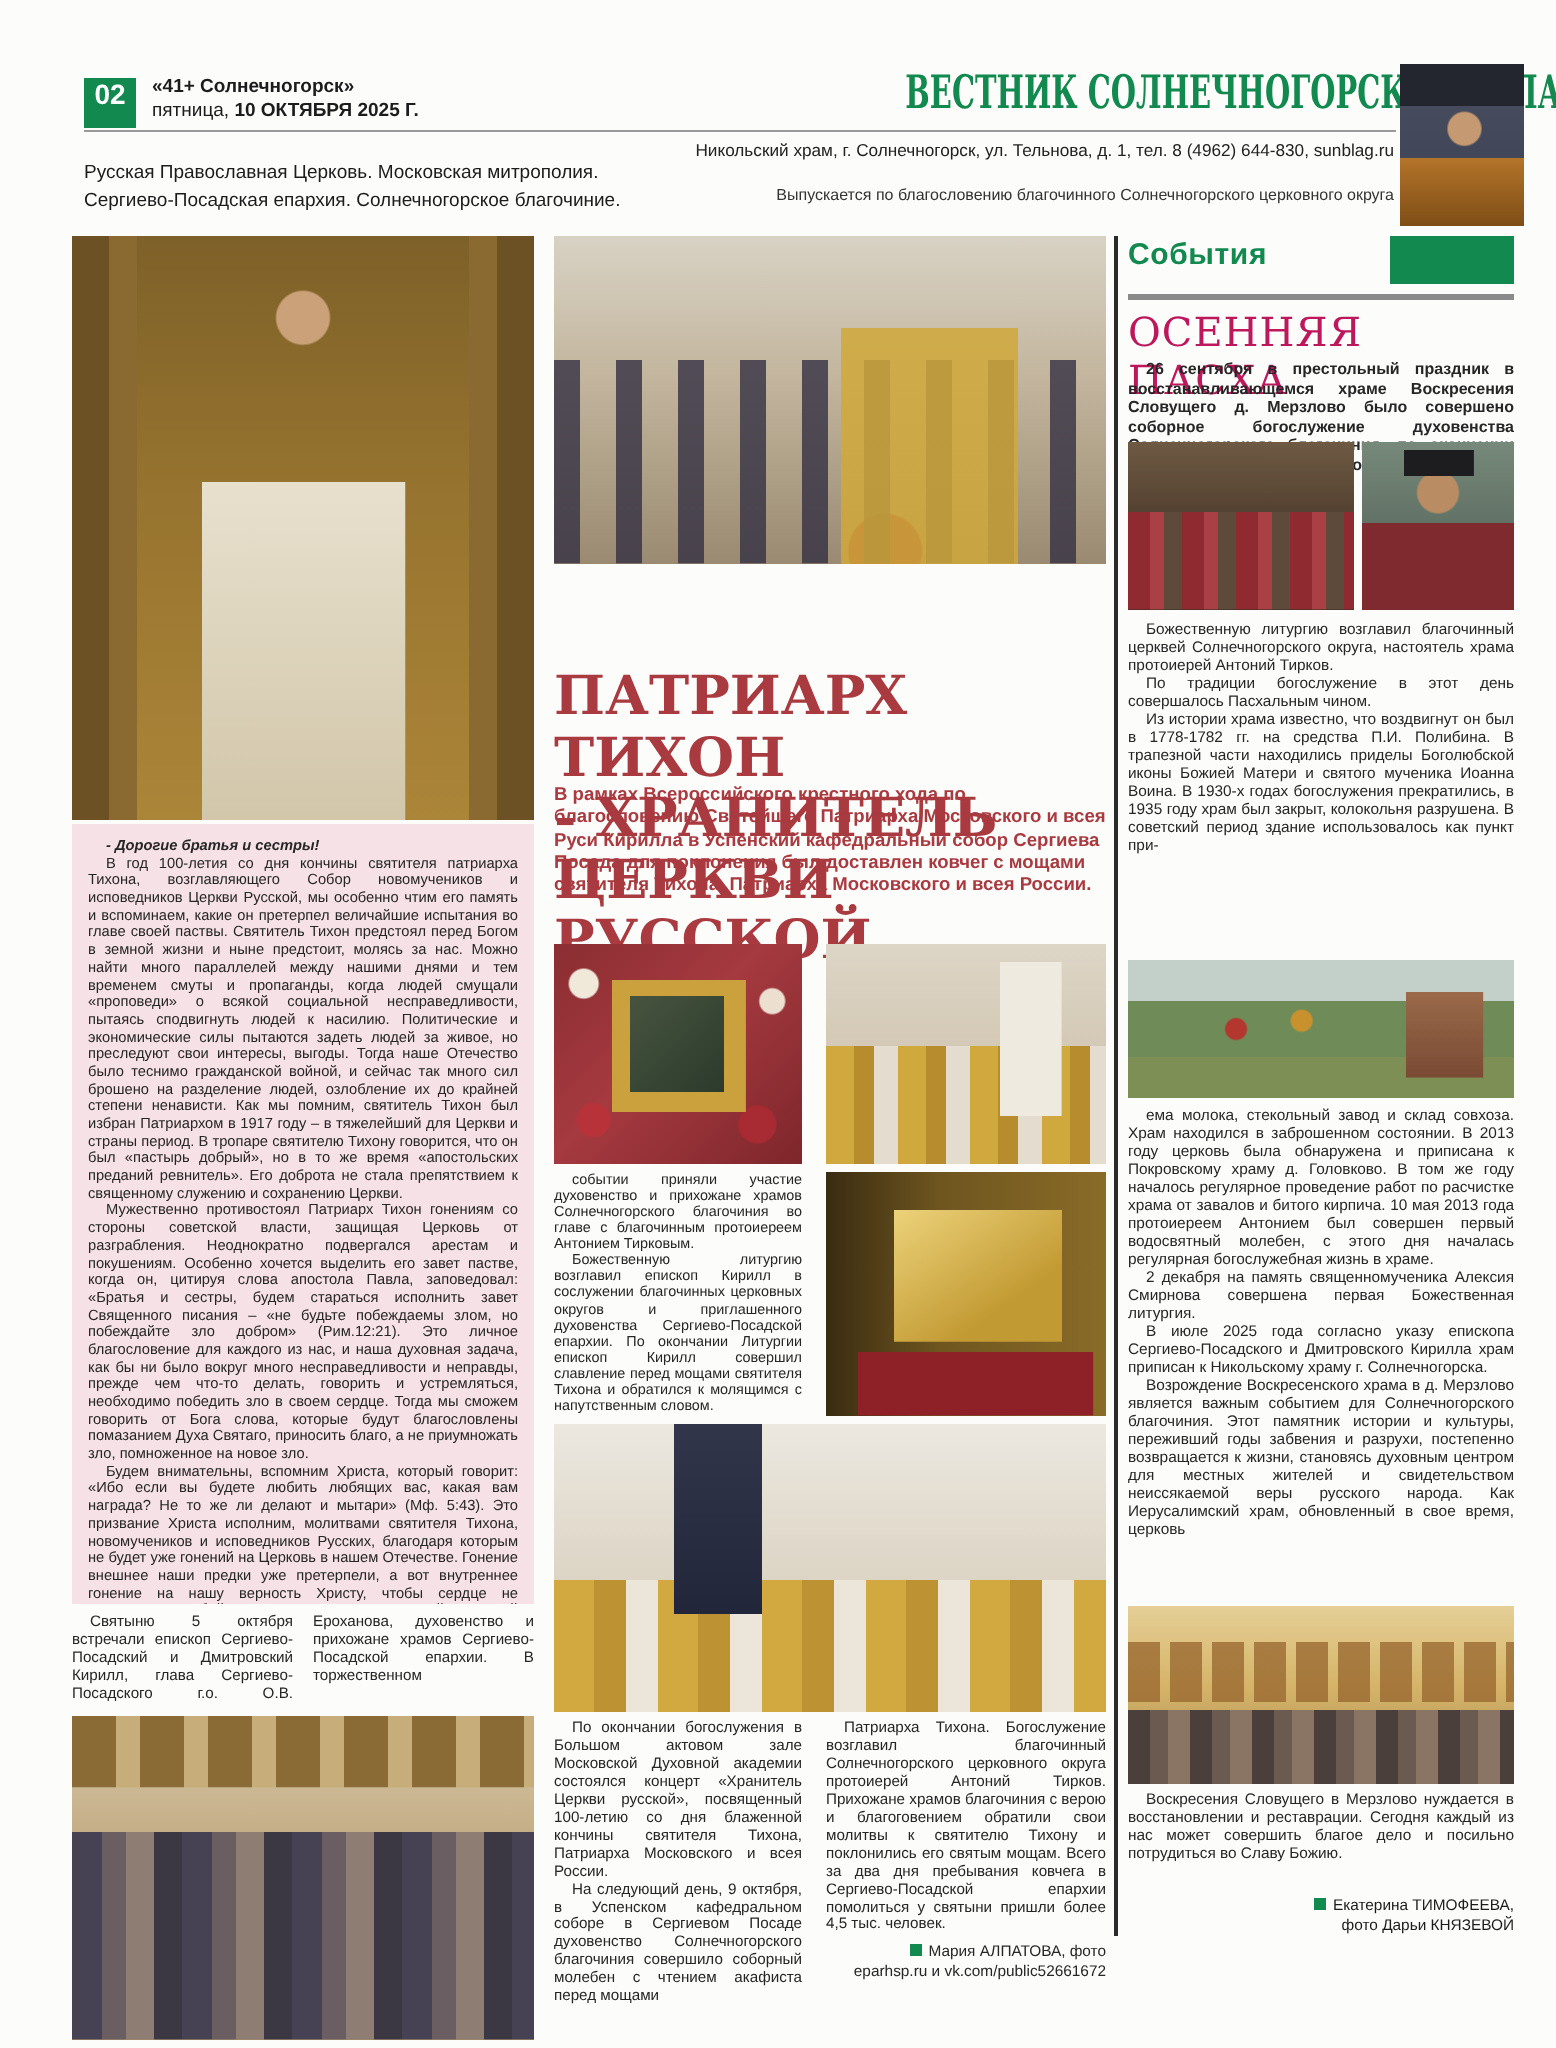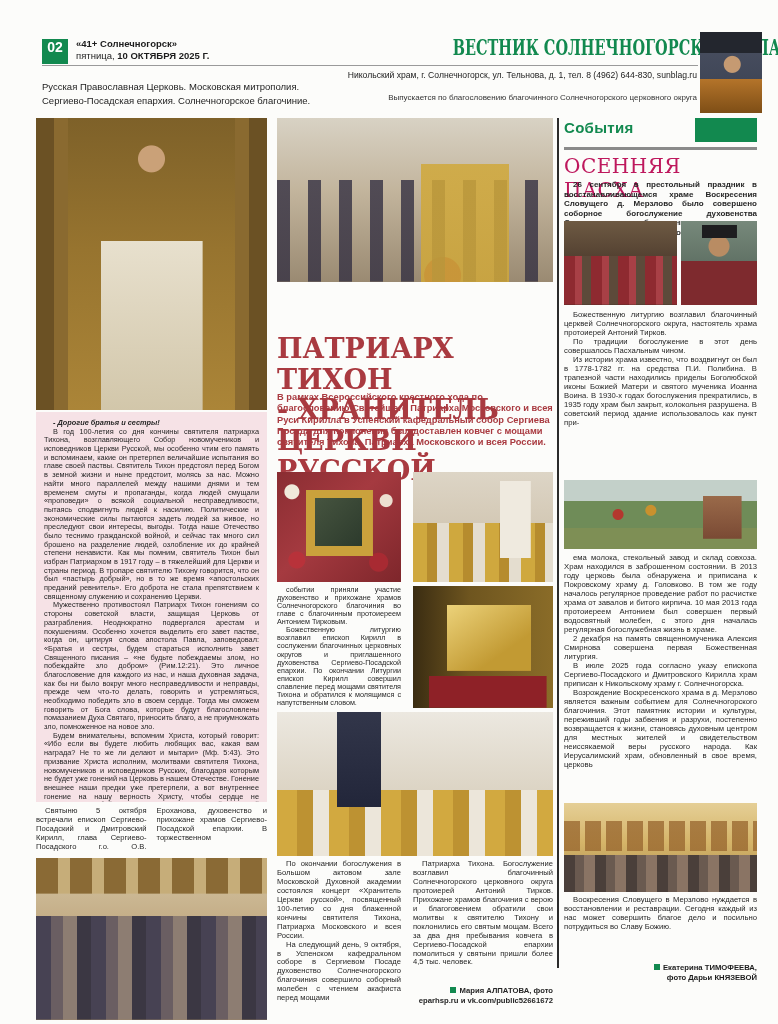--- a/index.html
+++ b/index.html
@@ -121,21 +121,21 @@
     left:277px; top:712px; width:276px; height:144px;
     background:
       linear-gradient(#32364a,#22263a) 26% 0 / 16% 66% no-repeat,
       repeating-linear-gradient(90deg,#d2a940 0 20px,#bd9232 20px 36px,#ece6da 36px 52px) 0 100% / 100% 46% no-repeat,
       radial-gradient(circle at 86% 92%, #a8333a 0 14px, rgba(0,0,0,0) 15px),
       linear-gradient(180deg,#ece8e0,#dcd4c4 55%,#c6baa4 100%);
   }
   .center-col1 { left:277px; top:860px; width:124px; height:160px; font-size:7.6px; line-height:1.18; overflow:hidden; }
   .center-col2 { left:413px; top:860px; width:140px; height:160px; font-size:7.6px; line-height:1.18; overflow:hidden; }
 
-  .credit { font-weight:bold; font-size:7.7px; line-height:1.25; text-align:right; margin-top:19px; }
+  .credit { font-weight:normal; font-size:7.7px; line-height:1.25; text-align:right; margin-top:4px; }
   .sq { display:inline-block; width:6px; height:6px; background:#12894f; margin-right:3px; }
 
   
   .divider { left:557px; top:118px; width:2px; height:850px; background:#2b2b2b; }
   .sb { left:564px; top:118px; width:193px; height:902px; }
   .sb-label { position:absolute; left:0; top:1px; font-size:15px; font-weight:bold; color:#12894f; letter-spacing:.3px; }
   .sb-rect { position:absolute; right:0; top:0; width:62px; height:24px; background:#12894f; }
   .sb-rule { position:absolute; left:0; top:29px; width:193px; height:3px; background:#8a8a8a; }
   .sb-title {
     position:absolute; left:0; top:36px; width:193px;

